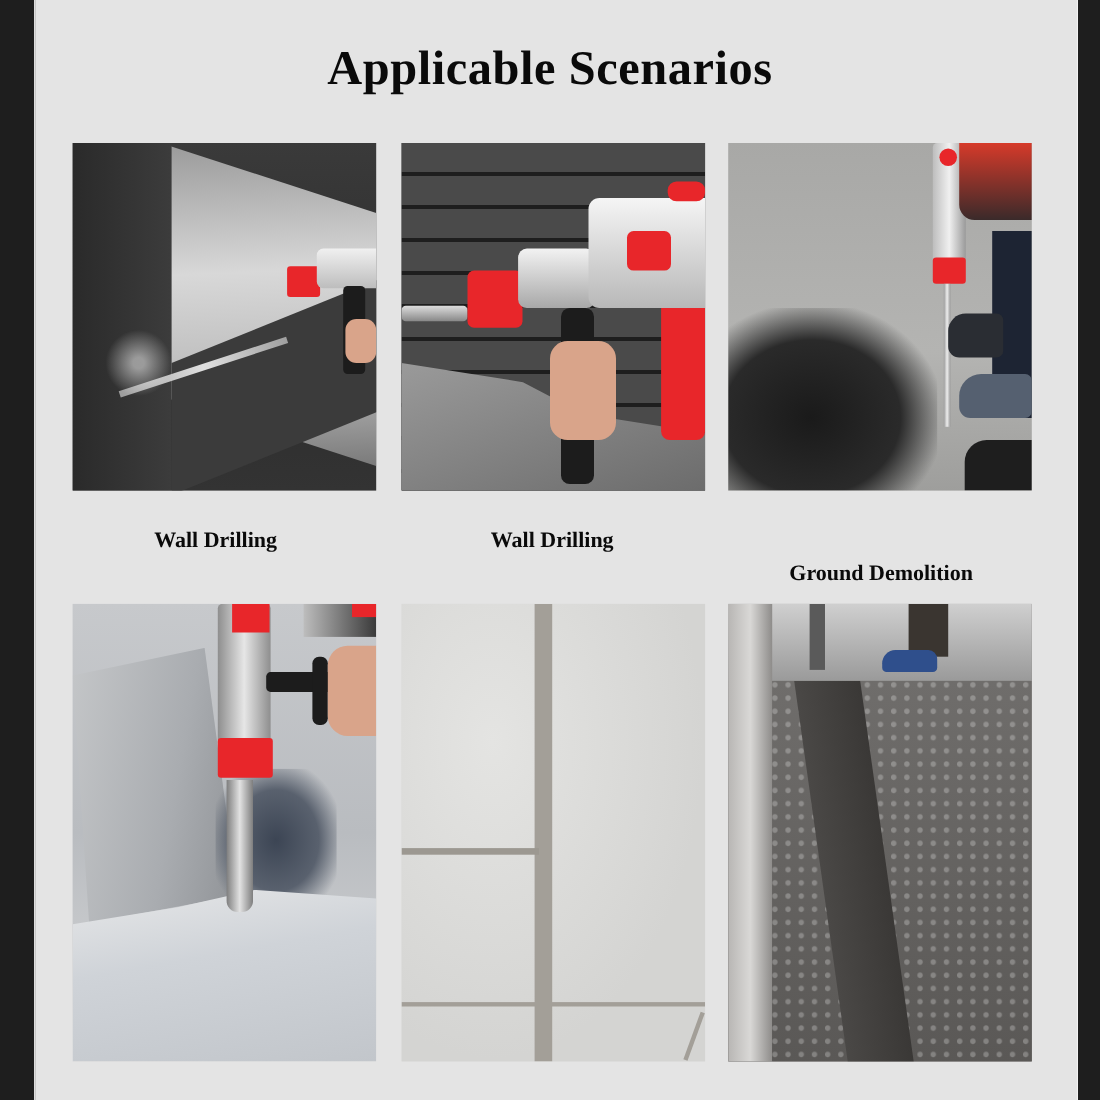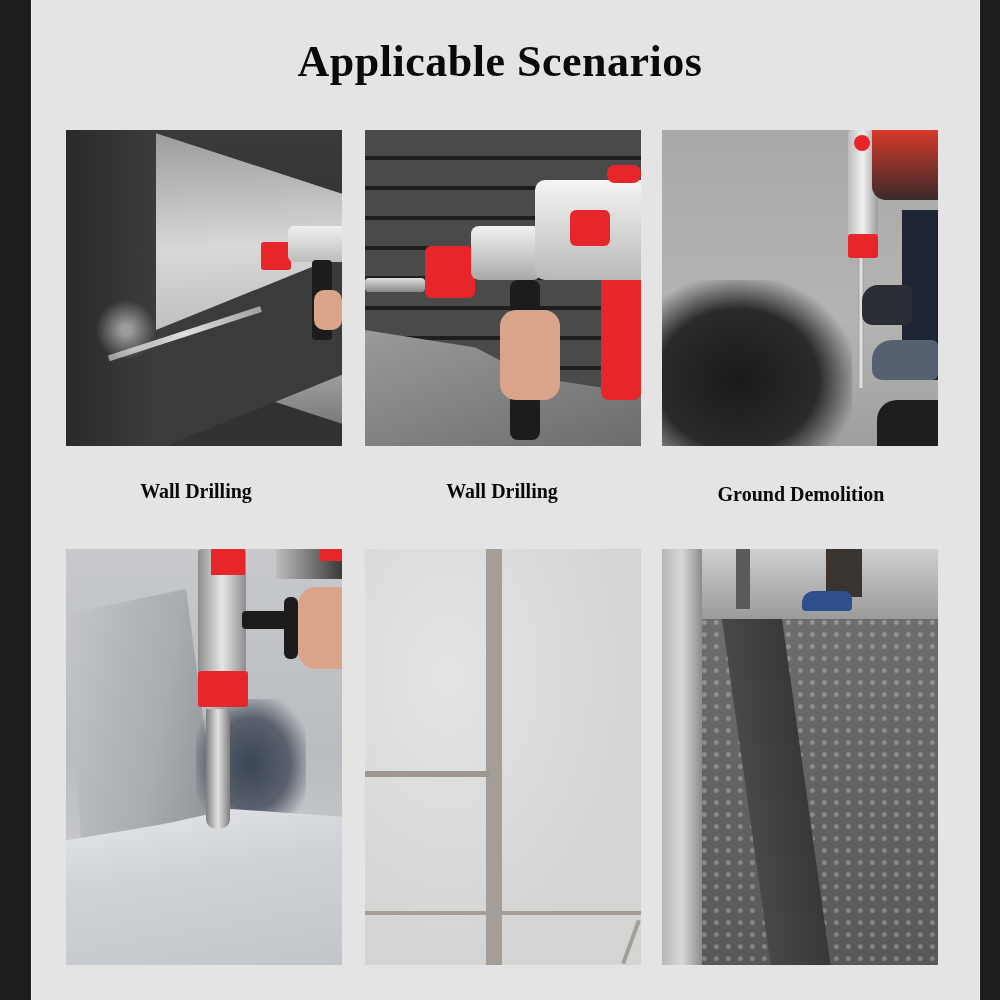--- a/index.html
+++ b/index.html
@@ -77,21 +77,21 @@
   <div class="abs" style="left:196px;top:128px;width:6px;height:130px;background:linear-gradient(90deg,#999,#eee,#999);"></div>
   <div class="abs" style="left:210px;top:0;width:66px;height:70px;background:linear-gradient(180deg,#d63a2a,#3a2a2a);border-radius:0 0 0 14px;"></div>
   <div class="abs" style="left:240px;top:80px;width:36px;height:170px;background:#1d2433;"></div>
   <div class="abs" style="left:210px;top:210px;width:66px;height:40px;background:#556070;border-radius:20px 6px 6px 10px;"></div>
   <div class="abs" style="left:200px;top:155px;width:50px;height:40px;background:#2a2d33;border-radius:16px 6px 6px 10px;"></div>
   <div class="abs" style="left:215px;top:270px;width:61px;height:46px;background:#1e1e1e;border-radius:20px 0 0 0;"></div>
 </div>
 
 <div class="caption" style="left:46px;">Wall Drilling</div>
 <div class="caption" style="left:352px;">Wall Drilling</div>
-<div class="caption" style="left:651px;top:483px;">Ground Demolition</div>
+<div class="caption" style="left:651px;top:510px;">Ground Demolition</div>
 
 <div class="photo r2 c1 p4">
   <div class="abs" style="left:0;top:40px;width:150px;height:250px;background:linear-gradient(100deg,#c4c6c8,#a9acb0 60%,#8f9296);clip-path:polygon(0 10%,80% 0,100% 90%,10% 100%);"></div>
   <div class="abs" style="left:130px;top:150px;width:110px;height:130px;background:radial-gradient(ellipse,#3c4554 0%,#59616e 50%,rgba(90,97,110,0) 80%);"></div>
   <div class="abs" style="left:0;top:260px;width:276px;height:156px;background:linear-gradient(170deg,#e6e7e8,#cfd3d8 40%,#c2c6cb 100%);clip-path:polygon(0 20%,35% 10%,60% 0,100% 5%,100% 100%,0 100%);"></div>
   <div class="abs" style="left:132px;top:0;width:48px;height:130px;background:linear-gradient(90deg,#8e8e8e,#e6e6e6,#8e8e8e);border-radius:4px;"></div>
   <div class="abs" style="left:145px;top:0;width:34px;height:26px;background:#e8262a;"></div>
   <div class="abs" style="left:210px;top:0;width:66px;height:30px;background:linear-gradient(90deg,#bdbdbd,#3a3a3a);"></div>
   <div class="abs" style="left:254px;top:0;width:22px;height:12px;background:#e8262a;"></div>
   <div class="abs" style="left:132px;top:122px;width:50px;height:36px;background:#e8262a;border-radius:3px;"></div>

